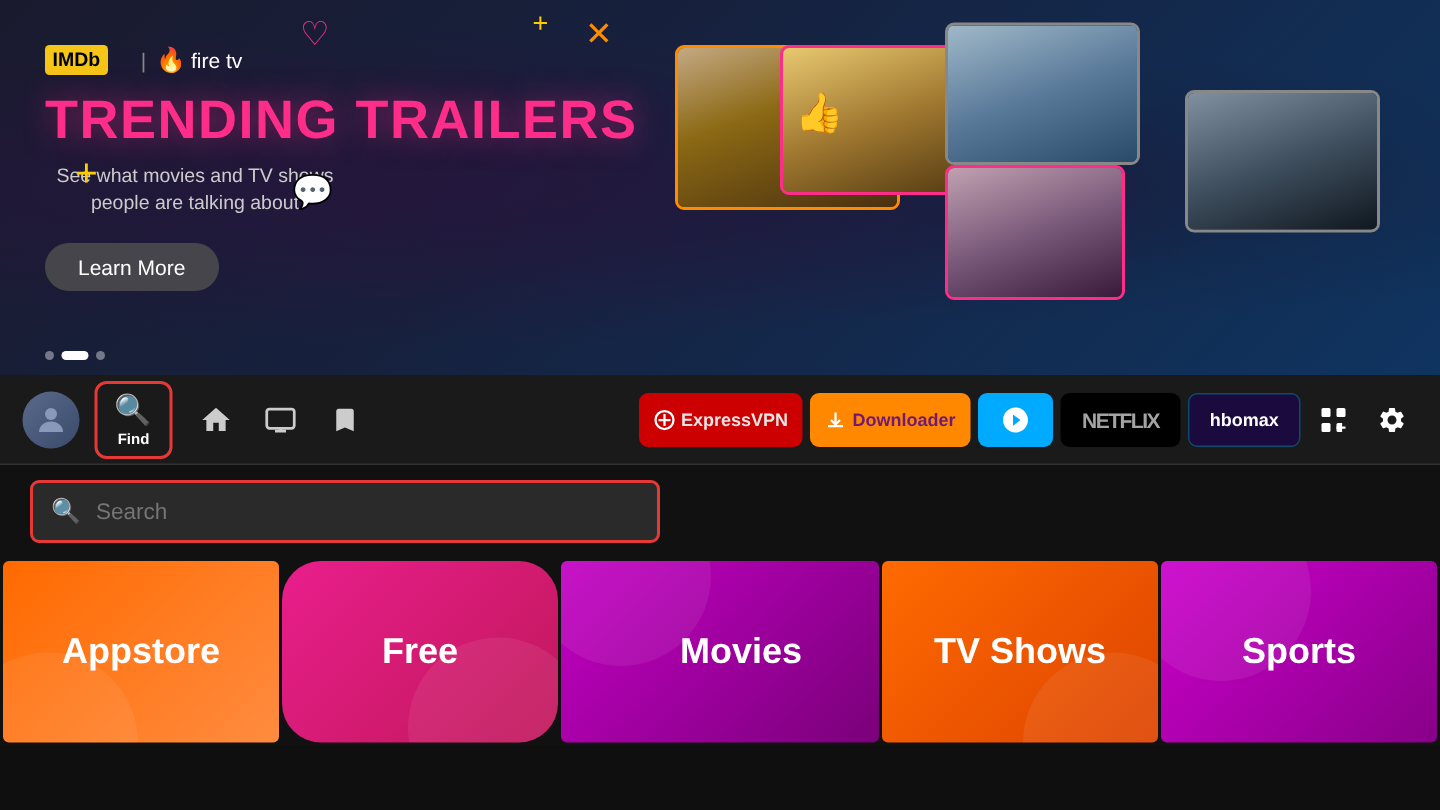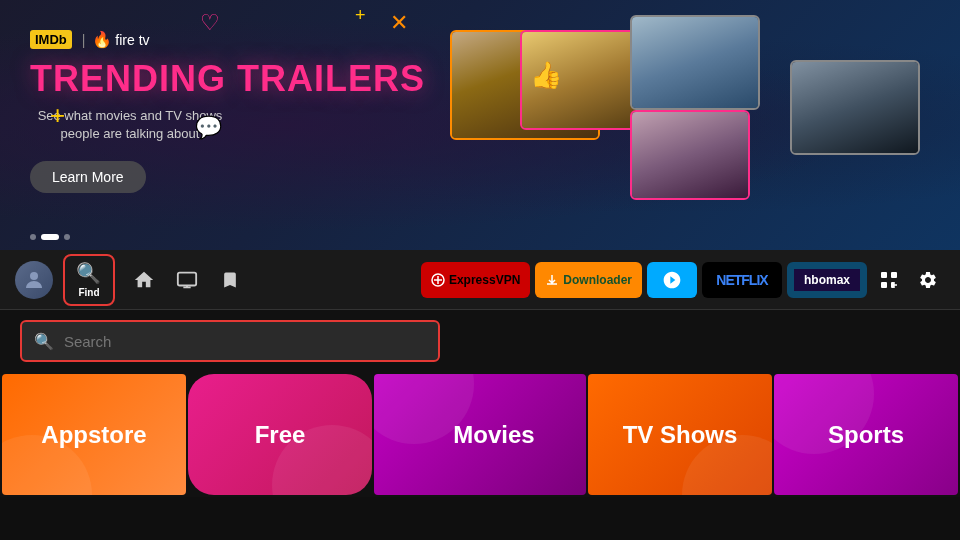--- a/index.html
+++ b/index.html
@@ -30,21 +30,21 @@
 
     .hero-left {
       position: absolute;
       left: 30px;
       top: 30px;
       z-index: 2;
     }
 
     .hero-logos {
       display: flex;
-      gap: 10px;
+      gap: 22px;
       margin-bottom: 12px;
     }
 
     .imdb-badge {
       background: #f5c518;
       color: black;
       font-weight: 900;
       font-size: 13px;
       padding: 2px 5px;
       border-radius: 3px;
@@ -280,24 +280,24 @@
       border-radius: 6px;
       display: flex;
       align-items: center;
       justify-content: center;
       cursor: pointer;
       font-weight: 700;
       font-size: 12px;
       padding: 0 10px;
     }
 
-    .express-vpn { background: #c00; color: #000000; min-width: 80px; text-align: center; }
-    .downloader { background: #f80; color: #14532d; min-width: 90px; }
+    .express-vpn { background: #c00; color: #e5e5e5; min-width: 80px; text-align: center; }
+    .downloader { background: #f80; color: #701a75; min-width: 90px; }
     .blue-app { background: #0af; color: white; min-width: 50px; font-size: 16px; }
-    .netflix { background: black; color: #3b82f6; min-width: 80px; font-size: 14px; }
+    .netflix { background: black; color: #a3a3a3; min-width: 80px; font-size: 14px; }
     .hulu { background: #1ce783; color: black; min-width: 60px; }
     .hbomax { background: #6c5ce7; color: white; min-width: 75px; }
 
     .nav-apps-grid {
       width: 34px;
       height: 34px;
       display: flex;
       align-items: center;
       justify-content: center;
       cursor: pointer;
@@ -514,21 +514,21 @@
 
   <div class="app-icon blue-app">
     <svg width="20" height="20" viewBox="0 0 24 24" fill="white">
         <path d="M12 2C6.48 2 2 6.48 2 12s4.48 10 10 10 10-4.48 10-10S17.52 2 12 2zm-2 14.5v-9l6 4.5-6 4.5z"></path>
       </svg>
   </div>
 
   <div class="app-icon netflix" style="font-weight:900;letter-spacing:-1px;">NETFLIX</div>
 
 
-  <div class="app-icon hbomax" style="background:#1a0a3e;border:7px solid #0c4a6e;">hbomax</div>
+  <div class="app-icon hbomax" style="background:#1a0a3e;border:1px solid #0c4a6e;">hbomax</div>
 
   <div class="nav-apps-grid">
     <svg width="20" height="20" viewBox="0 0 20 20" fill="white">
       <rect x="2" y="2" width="6" height="6" rx="1"></rect>
       <rect x="12" y="2" width="6" height="6" rx="1"></rect>
       <rect x="2" y="12" width="6" height="6" rx="1"></rect>
       <rect x="12" y="12" width="3" height="6" rx="1"></rect>
       <rect x="17" y="12" width="1" height="6" rx="1" fill="none"></rect>
       <path d="M15 12v6M12 15h6" stroke="white" stroke-width="1.5"></path>
     </svg>

